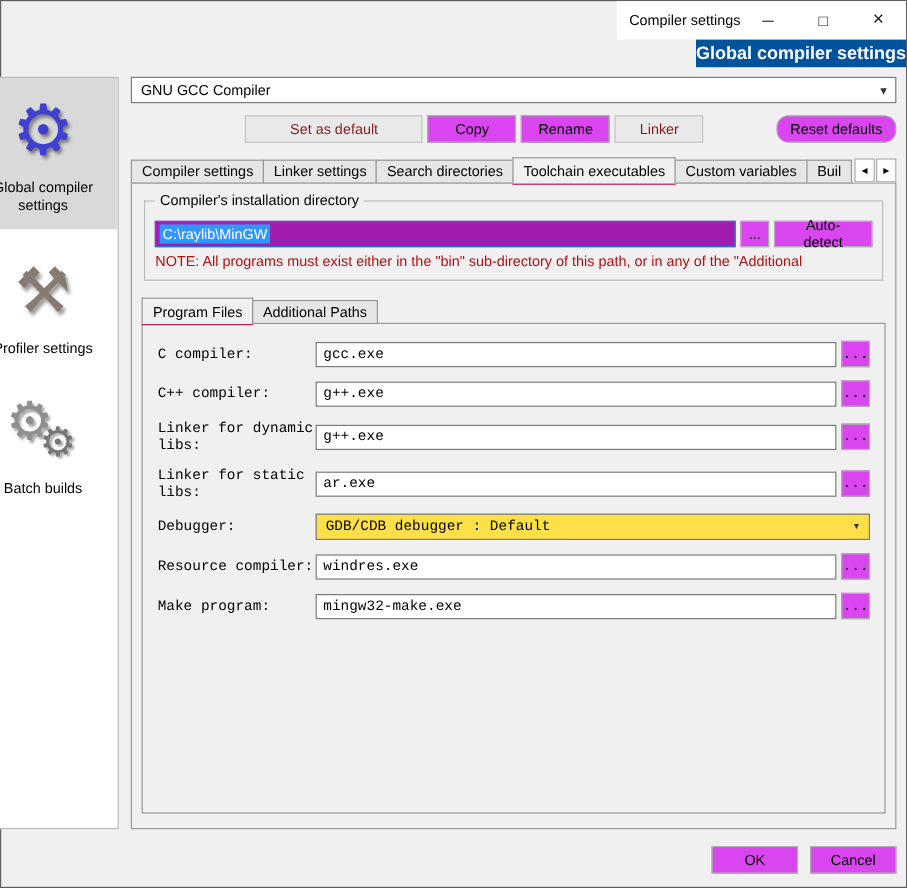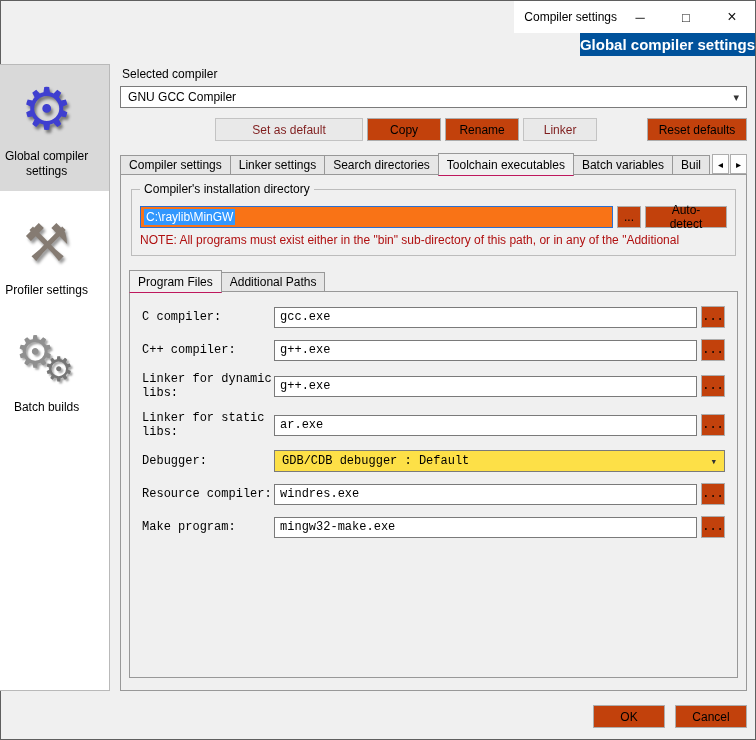--- a/index.html
+++ b/index.html
@@ -30,40 +30,40 @@
   .gears-gray .g1 { position: absolute; left: 4px; top: 0; font-size: 44px; line-height: 1; color: #8f8f8f; text-shadow: 2px 2px 2px rgba(0,0,0,0.35); }
   .gears-gray .g2 { position: absolute; left: 32px; top: 22px; font-size: 34px; line-height: 1; color: #767676; text-shadow: 2px 2px 2px rgba(0,0,0,0.35); }
   
   .main { flex: 1; display: flex; flex-direction: column; min-width: 0; }
   .plain-label { margin: 3px 0 5px 2px; }
   .combo { height: 22px; background: #fff; border: 1px solid #7a7a7a; display: flex; align-items: center; padding: 0 7px; cursor: default; }
   .combo .val { flex: 1; white-space: nowrap; overflow: hidden; }
   .combo .arr { font-size: 11px; color: #333; margin-left: 6px; }
   .combo.gray { background: #fde047; }
   
-  .btn { height: 23px; background: #c2410c; border: 1px solid #adadad; font-family: inherit; font-size: 12px; color: #000; padding: 0 10px; cursor: default; display: inline-flex; align-items: center; justify-content: center; }
+  .btn { height: 23px; background: #d946ef; border: 1px solid #adadad; font-family: inherit; font-size: 12px; color: #000; padding: 0 10px; cursor: default; display: inline-flex; align-items: center; justify-content: center; }
   .btn.disabled { color: #7f1d1d; border-color: #c3c3c3; background: #e9e9e9; }
   .btn-row { display: flex; gap: 4px; margin: 10px 0 12px; align-items: center; }
   .btn-row .spacer { flex: 1; }
   .w-setdef { width: 148px; margin-left: 95px; }
   .w-copy, .w-rename, .w-delete { width: 74px; }
-  .w-reset { width: 100px; }
+  .w-reset { width: 100px; border-radius: 10px; }
   
   .tabs { display: flex; align-items: flex-end; position: relative; z-index: 2; padding-right: 38px; }
   .tab { height: 20px; line-height: 19px; padding: 0 8px; background: #e6e6e6; border: 1px solid #989898; margin-right: -1px; white-space: nowrap; cursor: default; }
   .tab.active { height: 23px; line-height: 22px; background: #f0f0f0; border-bottom: 1px solid #be185d; margin-bottom: -1px; position: relative; z-index: 3; }
   .tab.cut { overflow: hidden; max-width: 42px; }
   .tab-scroll { position: absolute; right: 0; bottom: 1px; display: flex; gap: 1px; background: #f0f0f0; padding-left: 2px; }
   .scrollbtn { width: 17px; height: 20px; background: #fdfdfd; border: 1px solid #adadad; font-size: 10px; display: flex; align-items: center; justify-content: center; cursor: default; }
   
   .panel { border: 1px solid #989898; flex: 1; margin-top: -1px; padding: 10px 8px 12px; display: flex; flex-direction: column; min-height: 0; background: #f0f0f0; }
   .groupbox { border: 1px solid #bcbcbc; position: relative; padding: 16px 8px 8px; margin: 4px 2px 14px; }
   .gtitle { position: absolute; top: -8px; left: 8px; background: #f0f0f0; padding: 0 4px; }
   .dir-row { display: flex; gap: 4px; align-items: center; }
-  .textbox { flex: 1; height: 22px; background: #f97316; border: 1px solid #2a6fd1; display: flex; align-items: center; padding: 0 3px; overflow: hidden; cursor: text; }
+  .textbox { flex: 1; height: 22px; background: #a21caf; border: 1px solid #2a6fd1; display: flex; align-items: center; padding: 0 3px; overflow: hidden; cursor: text; }
   .textbox .sel { background: #3297fd; color: #fff; padding: 1px 2px; white-space: nowrap; }
   .browse { width: 24px; height: 22px; padding: 0; flex: none; }
   .w-autodetect { width: 82px; height: 22px; flex: none; }
   .note { color: #b01010; margin-top: 5px; white-space: nowrap; overflow: hidden; }
   
   .subwrap { flex: 1; display: flex; flex-direction: column; min-height: 0; }
   .subpanel { border: 1px solid #989898; flex: 1; margin-top: -1px; padding: 14px 12px; background: #f0f0f0; }
   .frow { display: flex; align-items: center; margin-bottom: 11px; font-family: Liberation Mono, monospace; }
   .flabel { width: 132px; flex: none; }
   .fctrl { flex: 1; display: flex; gap: 4px; align-items: center; }
@@ -116,42 +116,41 @@
         <div class="icon-box gears-gray">
           <span class="g1">⚙</span>
           <span class="g2">⚙</span>
         </div>
         <span class="cap">Batch builds</span>
       </div>
     </div>
 
     <div class="main">
 
-      <div class="plain-label">Selected compiler</div>
 
       <div class="combo">
         <span class="val">GNU GCC Compiler</span>
         <span class="arr">▾</span>
       </div>
 
       <div class="btn-row">
         <button class="btn disabled w-setdef">Set as default</button>
         <button class="btn w-copy">Copy</button>
         <button class="btn w-rename">Rename</button>
         <button class="btn disabled w-delete">Linker</button>
         <span class="spacer"></span>
         <button class="btn w-reset">Reset defaults</button>
       </div>
 
       <div class="tabs">
         <div class="tab">Compiler settings</div>
         <div class="tab">Linker settings</div>
         <div class="tab">Search directories</div>
         <div class="tab active">Toolchain executables</div>
-        <div class="tab">Batch variables</div>
+        <div class="tab">Custom variables</div>
         <div class="tab cut">Buil</div>
         <div class="tab-scroll">
           <div class="scrollbtn">
               <span>◂</span>
             </div>
           <div class="scrollbtn">
               <span>▸</span>
             </div>
         </div>
       </div>

